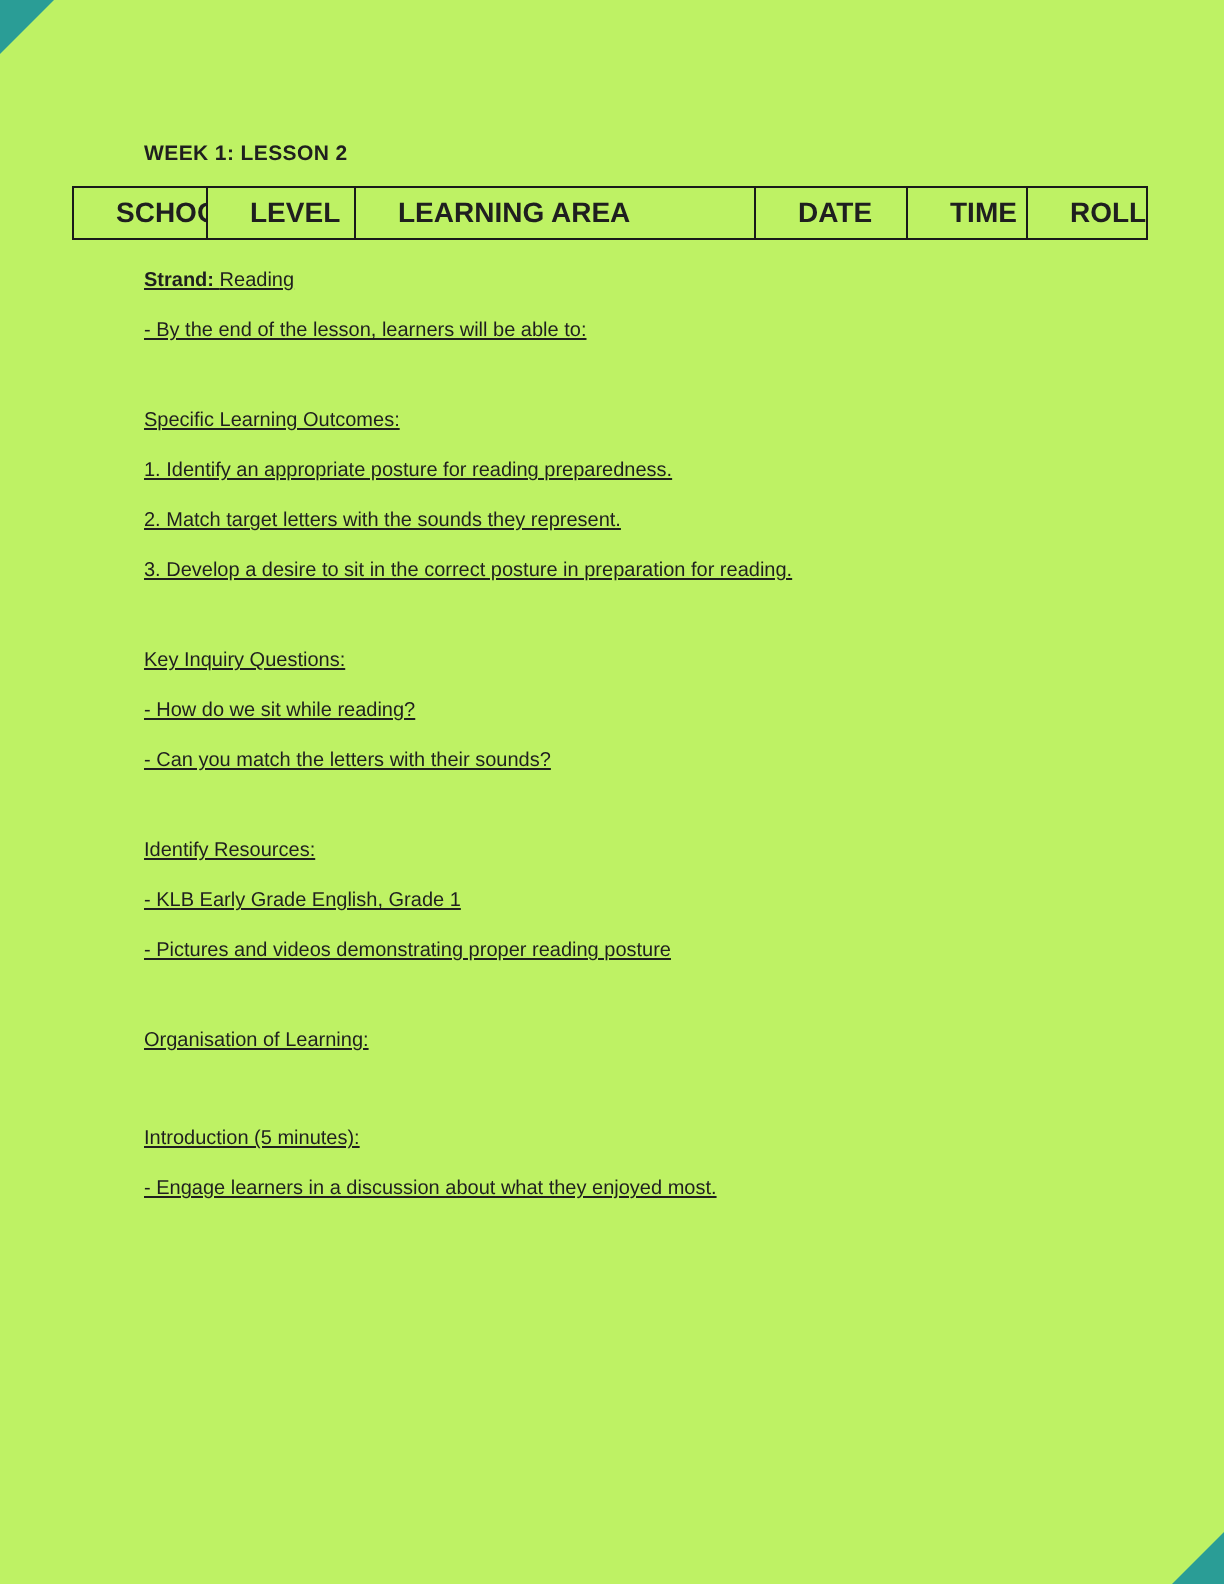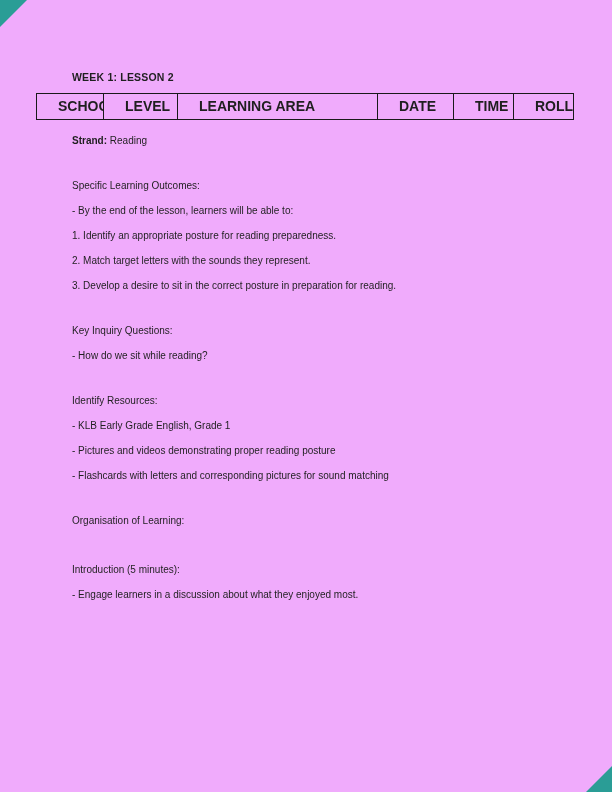--- a/index.html
+++ b/index.html
@@ -6,21 +6,21 @@
   body {
     width: 612px; height: 792px;
     background: #ffffff;
     font-family: "Liberation Sans", "DejaVu Sans", sans-serif;
     color: #1f1f1f;
     -webkit-font-smoothing: antialiased;
   }
   .page {
     position: relative;
     width: 612px; height: 792px;
-    background: #f0abfc;
+    background: #bef264;
     overflow: hidden;
   }
   .corner-tl {
     position: absolute; top: 0; left: 0;
     width: 0; height: 0;
     border-top: 27px solid #2a9d96;
     border-right: 27px solid transparent;
   }
   .corner-br {
     position: absolute; bottom: 0; right: 0;
@@ -52,20 +52,21 @@
     white-space: nowrap;
   }
   table.lesson-table tr.hdr  th { height: 17px; }
   table.lesson-table tr.data td { height: 13px; }
   .content { margin-left: 72px; }
   .content p {
     margin: 13px 0 0 0;
     font-size: 10px;
     line-height: 12px;
     font-weight: normal;
+    text-decoration: underline;
   }
   .content p.first { margin-top: 15px; }
   .content p.gap-lg { margin-top: 33px; }
   .content p.gap-xl { margin-top: 37px; }
   .b { font-weight: bold; }
 </style>
 </head>
 <body>
 
 <div class="page">
@@ -91,32 +92,32 @@
       <th>DATE</th>
       <th>TIME</th>
       <th>ROLL</th>
     </tr>
   </tbody>
     </table>
 
   <div class="content">
     <p class="first"><span class="b">Strand:</span> <span>Reading</span></p>
 
+    <p class="b">- By the end of the lesson, learners will be able to:</p>
     <p class="b gap-lg">Specific Learning Outcomes:</p>
-    <p class="b">- By the end of the lesson, learners will be able to:</p>
     <p>1. Identify an appropriate posture for reading preparedness.</p>
     <p>2. Match target letters with the sounds they represent.</p>
     <p>3. Develop a desire to sit in the correct posture in preparation for reading.</p>
 
     <p class="b gap-lg">Key Inquiry Questions:</p>
     <p>- How do we sit while reading?</p>
+    <p>- Can you match the letters with their sounds?</p>
 
     <p class="b gap-lg">Identify Resources:</p>
     <p>- KLB Early Grade English, Grade 1</p>
     <p>- Pictures and videos demonstrating proper reading posture</p>
-    <p>- Flashcards with letters and corresponding pictures for sound matching</p>
 
     <p class="b gap-lg">Organisation of Learning:</p>
 
     <p class="b gap-xl">Introduction (5 minutes):</p>
     <p>- Engage learners in a discussion about what they enjoyed most.</p>
   </div>
 </div>
 
 </body></html>

